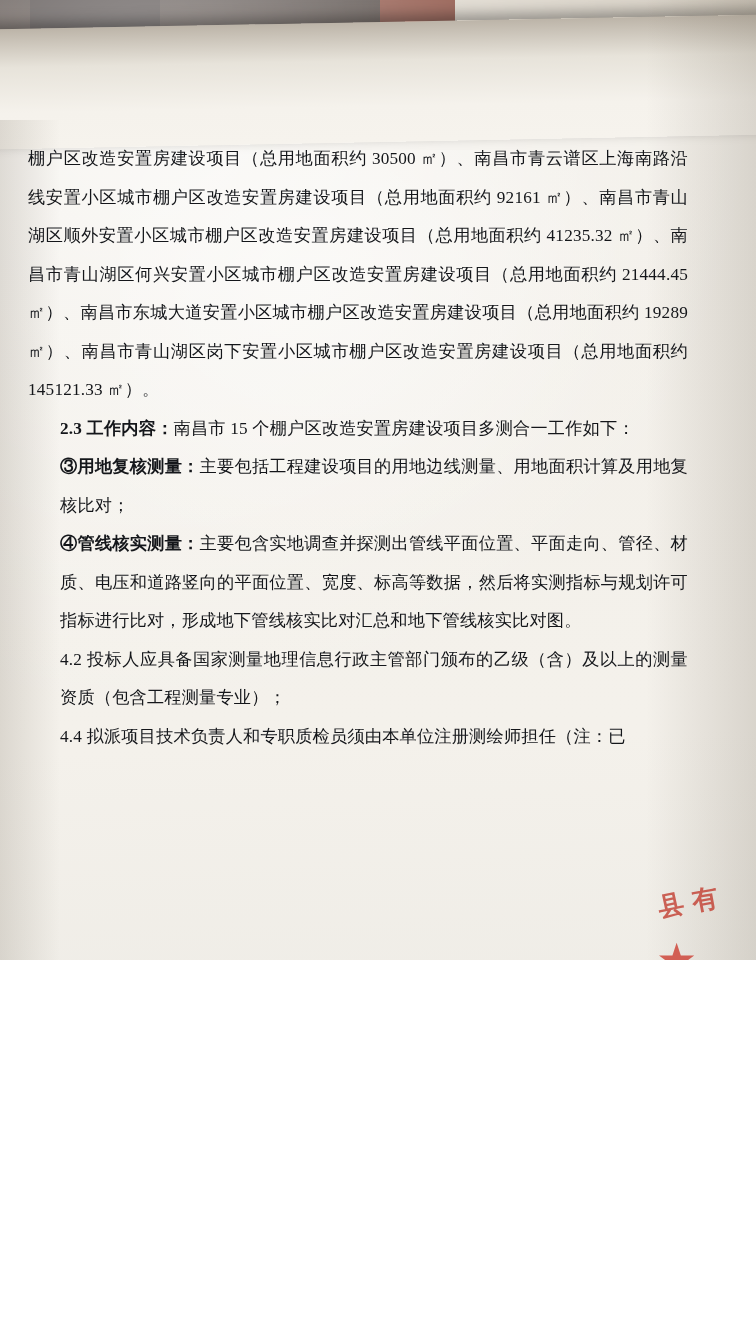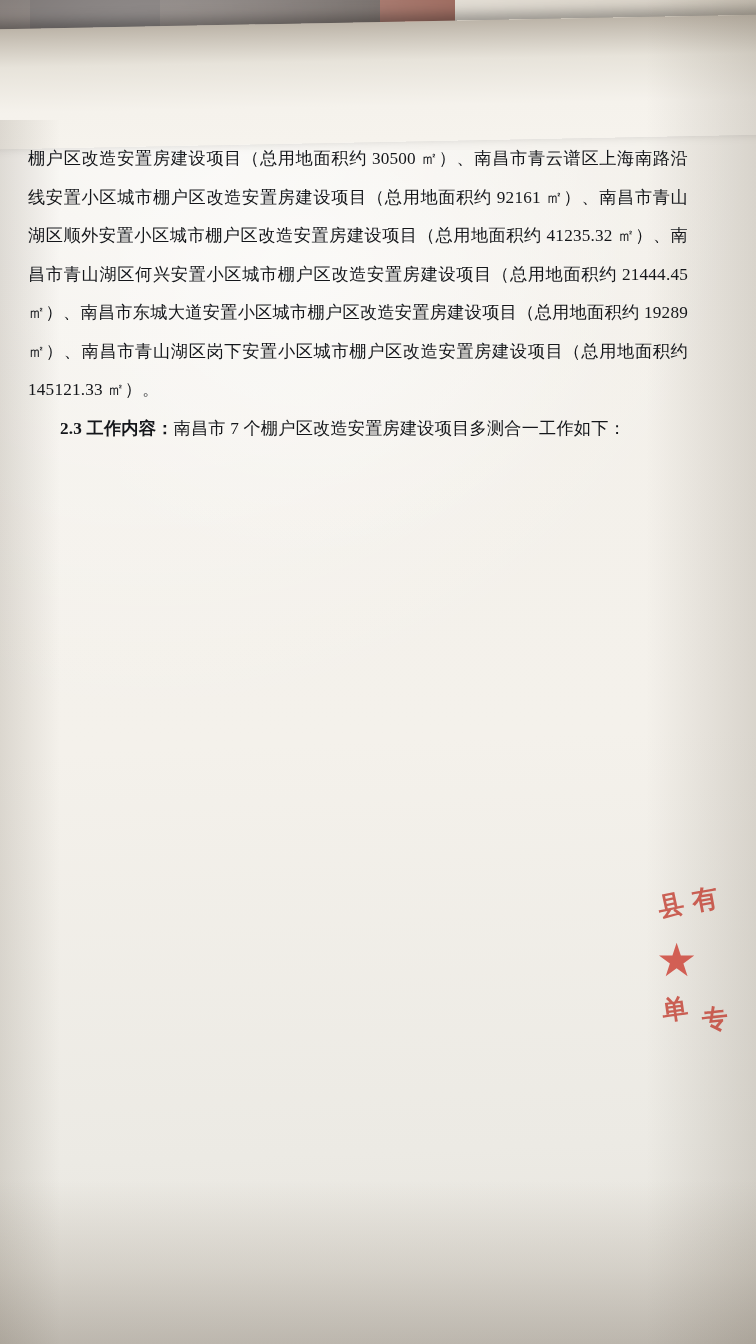--- a/index.html
+++ b/index.html
@@ -3,21 +3,21 @@
 <meta charset="utf-8">
 <style>
   html, body {
     margin: 0;
     padding: 0;
     background: #ffffff;
   }
   #page {
     position: relative;
     width: 756px;
-    height: 1344px;
+    height: 960px;
     overflow: hidden;
     background: #e9e6e0;
     font-family: "Liberation Serif", "DejaVu Serif", serif;
   }
   
   .desk {
     position: absolute;
     left: 0; top: 0;
     width: 756px; height: 150px;
     background: linear-gradient(180deg,#3a2f2a 0%, #4a3a31 35%, #6b5a4d 70%, #8d7b6b 100%);
@@ -138,32 +138,40 @@
   <div class="glare"></div>
   <div class="left-shade"></div>
   <div class="right-shade"></div>
   <div class="fold-shade"></div>
 
   <div class="content">
 
     <p>棚户区改造安置房建设项目（总用地面积约 30500 ㎡）、南昌市青云谱区上海南路沿线安置小区城市棚户区改造安置房建设项目（总用地面积约 92161 ㎡）、南昌市青山湖区顺外安置小区城市棚户区改造安置房建设项目（总用地面积约 41235.32 ㎡）、南昌市青山湖区何兴安置小区城市棚户区改造安置房建设项目（总用地面积约 21444.45 ㎡）、南昌市东城大道安置小区城市棚户区改造安置房建设项目（总用地面积约 19289 ㎡）、南昌市青山湖区岗下安置小区城市棚户区改造安置房建设项目（总用地面积约 145121.33 ㎡）。</p>
 
     <p class="indent1">
-      <span class="bold">2.3 工作内容：</span><span>南昌市 7 个棚户区改造安置房建设项目多测合一工作如下：</span>
+      <span class="bold">2.3 工作内容：</span><span>南昌市 15 个棚户区改造安置房建设项目多测合一工作如下：</span>
+    </p>
+
+
+
+    <p class="indent1">
+      <span class="bold">③用地复核测量：</span><span>主要包括工程建设项目的用地边线测量、用地面积计算及用地复核比对；</span>
+    </p>
+
+    <p class="indent1">
+      <span class="bold">④管线核实测量：</span><span>主要包含实地调查并探测出管线平面位置、平面走向、管径、材质、电压和道路竖向的平面位置、宽度、标高等数据，然后将实测指标与规划许可指标进行比对，形成地下管线核实比对汇总和地下管线核实比对图。</span>
     </p>
 
 
 
 
+    <p class="indent1">4.2 投标人应具备国家测量地理信息行政主管部门颁布的乙级（含）及以上的测量资质（包含工程测量专业）；</p>
 
 
-
-
-
-
+    <p class="indent1">4.4 拟派项目技术负责人和专职质检员须由本单位注册测绘师担任（注：已</p>
   </div>
 
   <div class="stamp">
     <span class="ch c1">县</span>
     <span class="ch c2">有</span>
     <span class="star">★</span>
     <span class="ch c3">单</span>
     <span class="ch c4">专</span>
   </div>
 </div>

